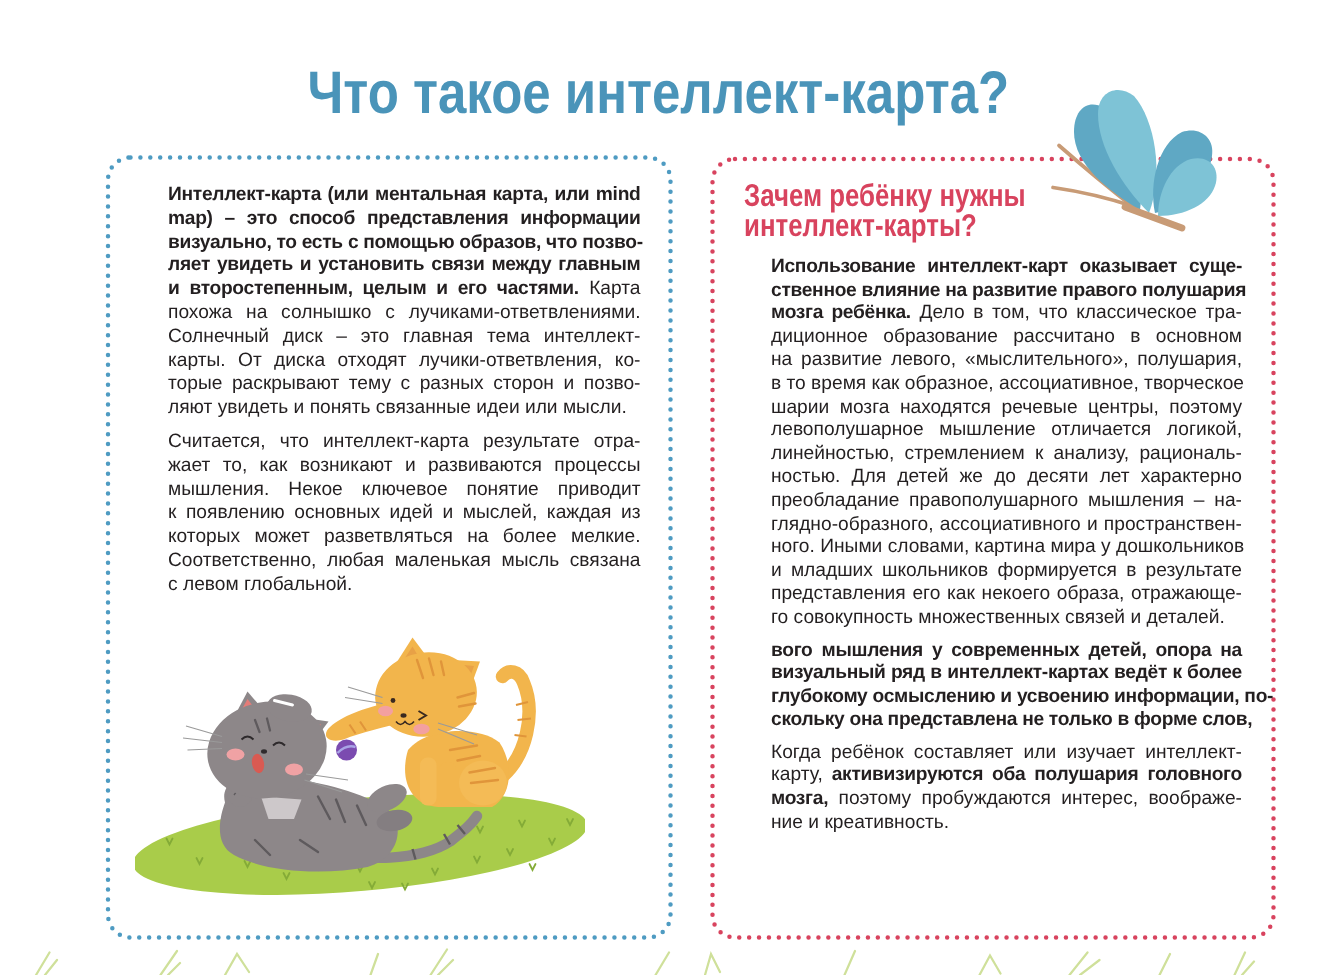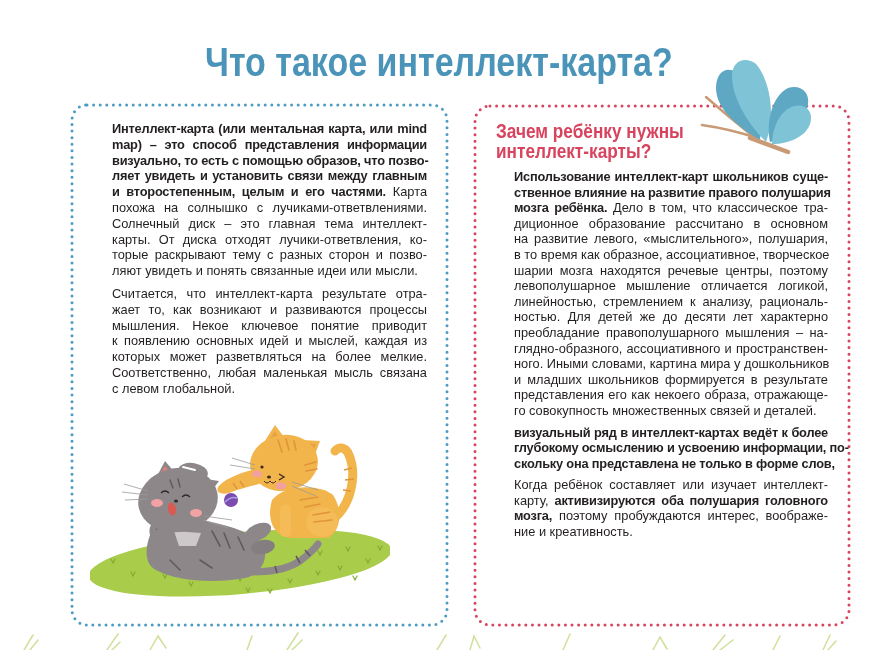--- a/index.html
+++ b/index.html
@@ -184,38 +184,39 @@
     <rect x="2" y="2" width="374" height="519" rx="15" ry="15" fill="none" stroke="#d8435e" stroke-width="3" stroke-linecap="round" stroke-dasharray="0 6.6"></rect>
   </svg>
 
   <h2 class="heading">
     <span>Зачем ребёнку нужны</span>
     <span>интеллект-карты?</span>
   </h2>
 
   <div class="text-block right-text">
     <div class="para">
-      <div class="ln"><span class="b">Использование интеллект-карт школьников суще-</span></div>
+      <div class="ln"><span class="b">Использование интеллект-карт оказывает суще-</span></div>
       <div class="ln"><span class="b">ственное влияние на развитие правого полушария</span></div>
       <div class="ln"><span class="b">мозга ребёнка.</span><span class="r"> Дело в том, что классическое тра-</span></div>
       <div class="ln"><span class="r">диционное образование рассчитано в основном</span></div>
       <div class="ln"><span class="r">на развитие левого, «мыслительного», полушария,</span></div>
       <div class="ln"><span class="r">в то время как образное, ассоциативное, творческое</span></div>
       <div class="ln"><span class="r">шарии мозга находятся речевые центры, поэтому</span></div>
       <div class="ln"><span class="r">левополушарное мышление отличается логикой,</span></div>
       <div class="ln"><span class="r">линейностью, стремлением к анализу, рациональ-</span></div>
       <div class="ln"><span class="r">ностью. Для детей же до десяти лет характерно</span></div>
       <div class="ln"><span class="r">преобладание правополушарного мышления – на-</span></div>
       <div class="ln"><span class="r">глядно-образного, ассоциативного и пространствен-</span></div>
       <div class="ln"><span class="r">ного. Иными словами, картина мира у дошкольников</span></div>
       <div class="ln"><span class="r">и младших школьников формируется в результате</span></div>
       <div class="ln"><span class="r">представления его как некоего образа, отражающе-</span></div>
       <div class="ln last"><span class="r">го совокупность множественных связей и деталей.</span></div>
     </div>
     <div class="para">
+      <div class="ln"><span class="b">вого мышления у современных детей, опора на</span></div>
       <div class="ln"><span class="b">визуальный ряд в интеллект-картах ведёт к более</span></div>
       <div class="ln"><span class="b">глубокому осмыслению и усвоению информации, по-</span></div>
       <div class="ln"><span class="b">скольку она представлена не только в форме слов,</span></div>
     </div>
     <div class="para">
       <div class="ln"><span class="r">Когда ребёнок составляет или изучает интеллект-</span></div>
       <div class="ln"><span class="r">карту,</span><span class="b"> активизируются оба полушария головного</span></div>
       <div class="ln"><span class="b">мозга,</span><span class="r"> поэтому пробуждаются интерес, воображе-</span></div>
       <div class="ln last"><span class="r">ние и креативность.</span></div>
     </div>

